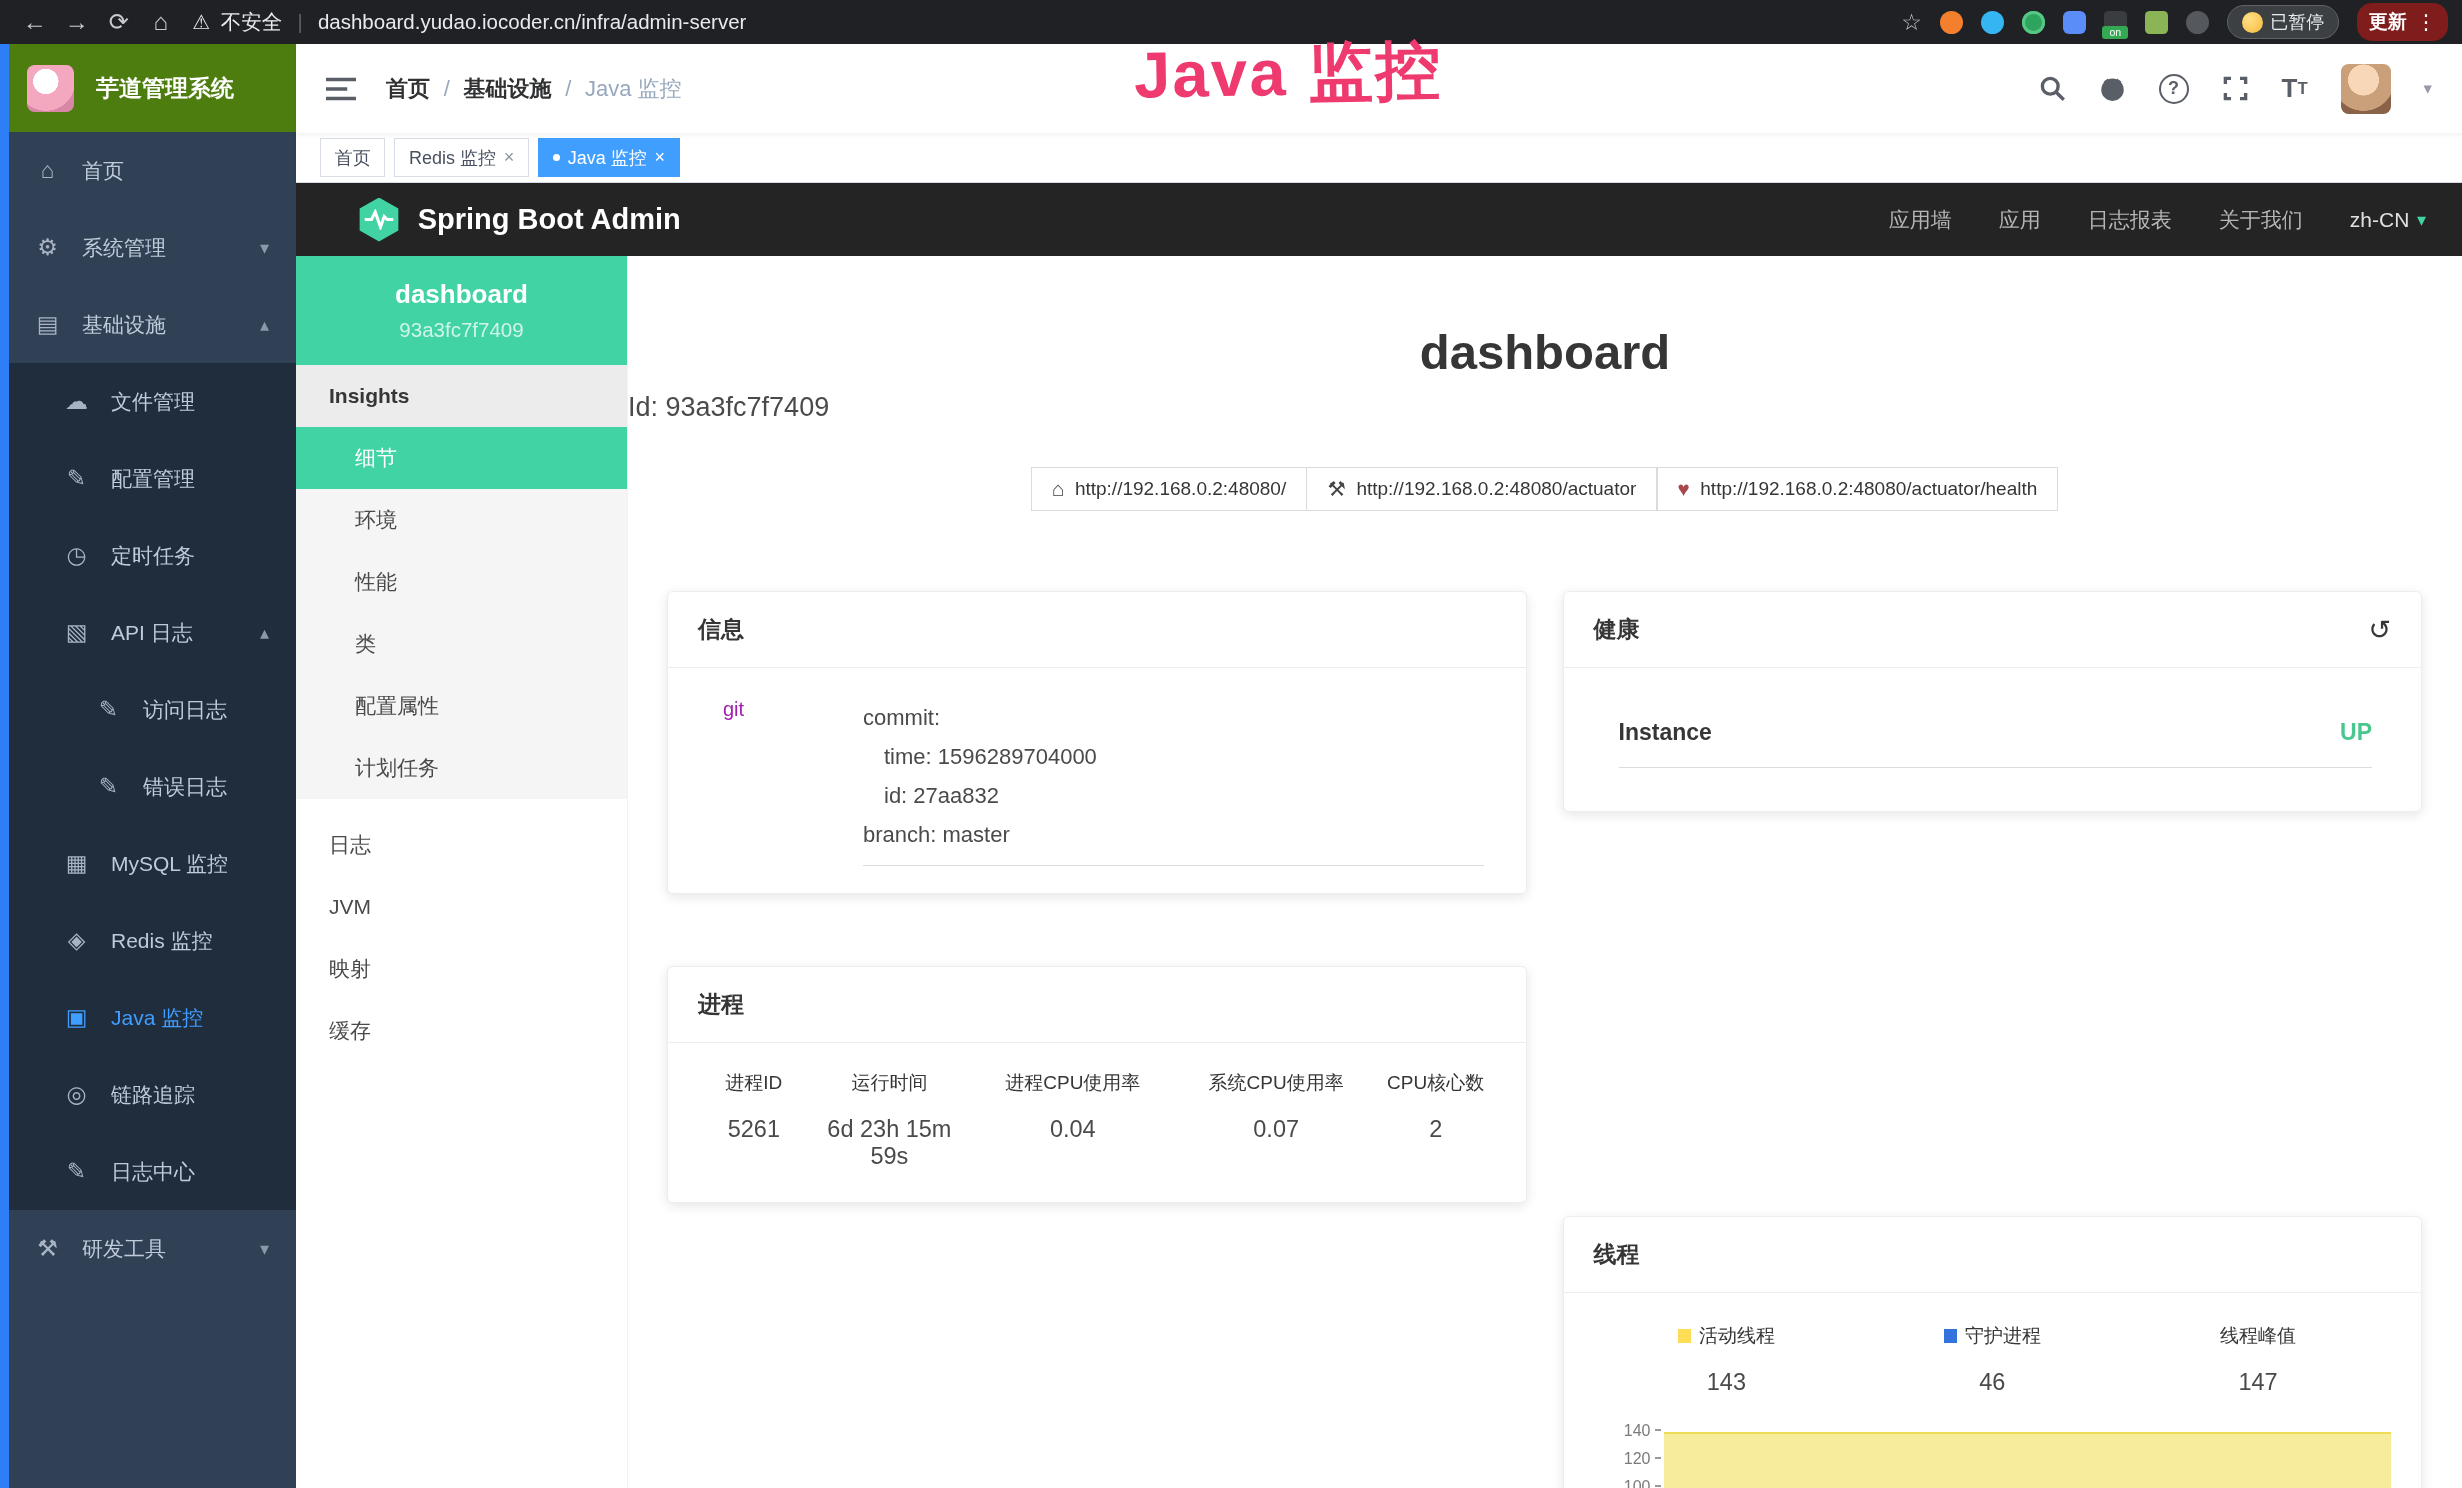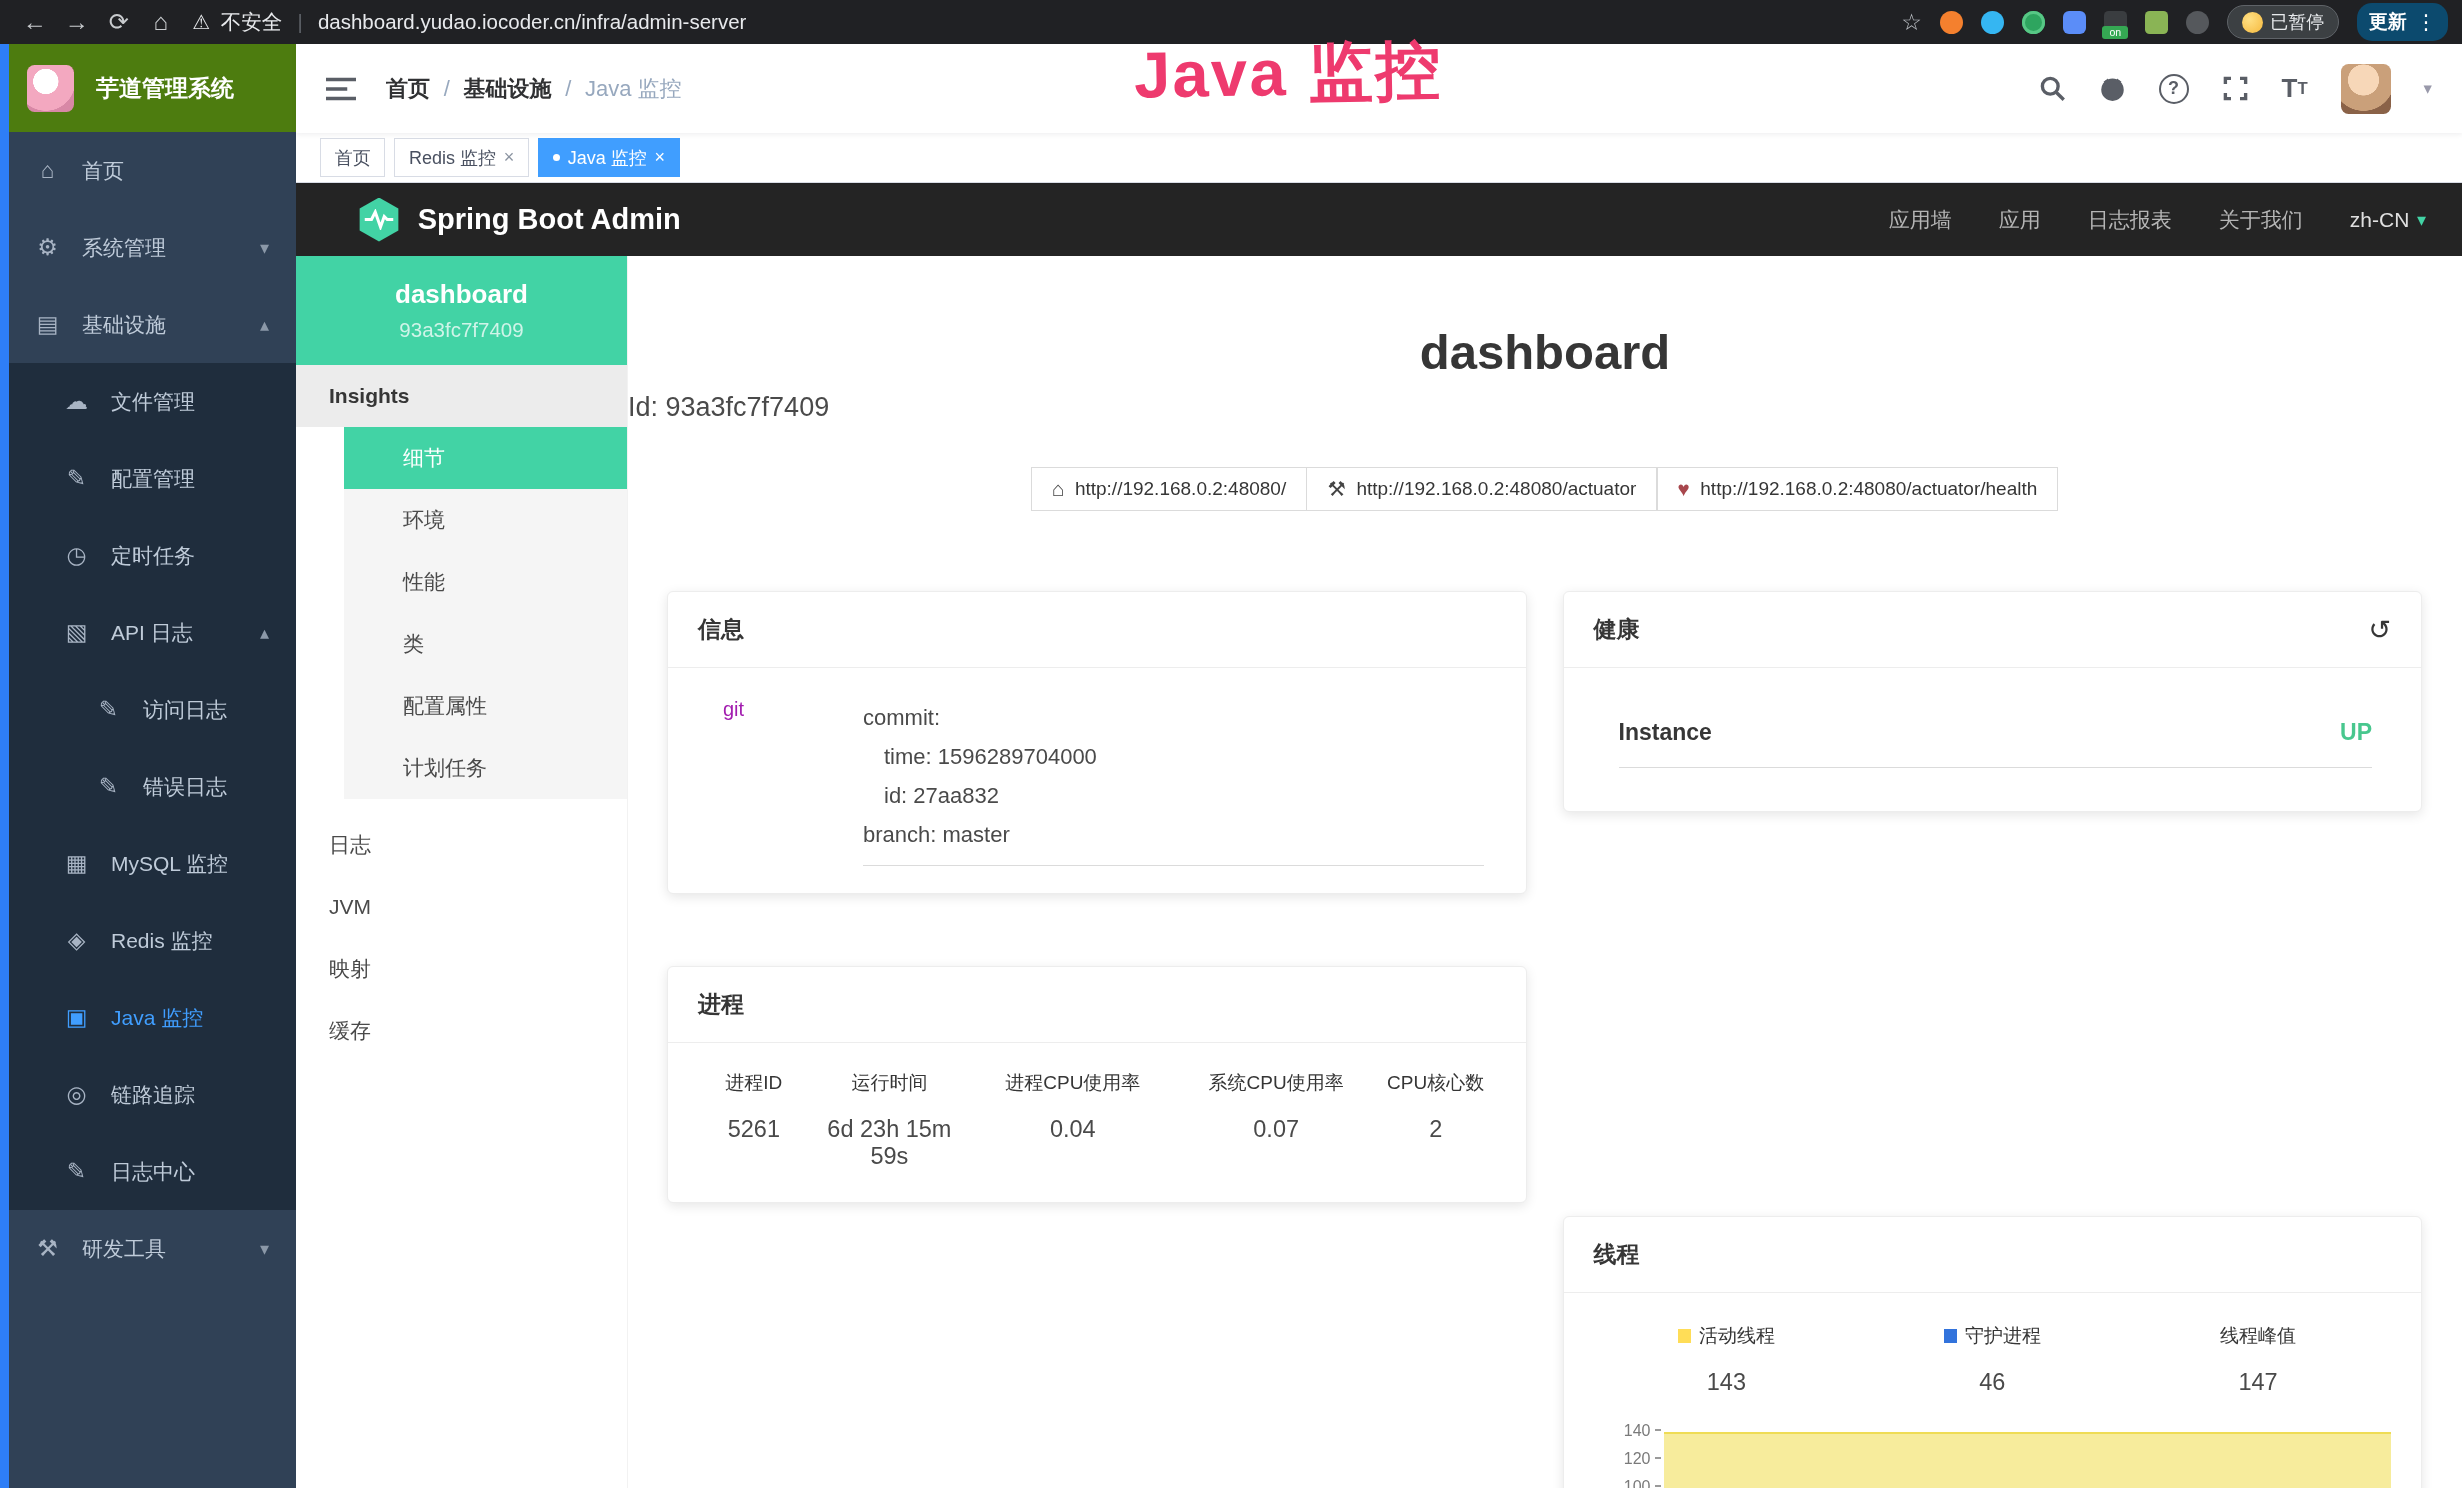--- a/index.html
+++ b/index.html
@@ -25,21 +25,21 @@
   .e5 { background:#3a3d40; border-radius:4.6px; position:relative; }
   .onbadge { position:absolute; bottom:-5.3px; left:-1.5px; right:-1.5px; background:#35a853; color:#fff;
     font-size:10.6px; line-height:13px; text-align:center; border-radius:3px; }
   .e6 { background:#8ab455; border-radius:4.6px; }
   .e7 { background:#55585c; }
   .pill { display:flex; align-items:center; cursor:pointer; }
   .pill.paused { gap:7.6px; background:#3c4043; border:0.8px solid #5f6368; border-radius:20px;
     padding:3.8px 13.7px; font-size:18px; }
   .emoji { width:21px; height:21px; border-radius:50%;
     background:radial-gradient(circle at 35% 35%, #ffe084, #f6b93d); }
-  .pill.update { gap:9px; background:#0c4a6e; border-radius:15px; padding:6px 12px;
+  .pill.update { gap:9px; background:#7f1d1d; border-radius:15px; padding:6px 12px;
     font-size:19px; color:#fff; font-weight:700; }
   .kebab { font-size:20.5px; font-weight:400; }
 
   
   .left-strip { position:absolute; left:0; top:44px; width:9px; height:1445px;
     background:#2e7ef7; z-index:30; }
   .annotation { position:absolute; left:1134px; top:29px; font-size:65px; font-weight:700;
     color:#ee3a6e; letter-spacing:2.3px; transform:rotate(-1deg); z-index:100; pointer-events:none; }
 
   
@@ -110,21 +110,21 @@
   .sba-body { flex:1; display:flex; min-height:0; background:#fff; }
   .sba-side { width:332px; flex:none; border-right:0.8px solid #f2f2f2; }
   .app-head { height:109px; background:#42d3a5; color:#fff; display:flex; flex-direction:column;
     align-items:center; justify-content:center; gap:7.6px; cursor:pointer; }
   .app-name { font-size:26px; font-weight:700; }
   .app-id { font-size:20.5px; color:rgba(255,255,255,.75); }
   .section-head { height:62px; background:#ececec; display:flex; align-items:center;
     padding-left:33px; font-size:21px; font-weight:700; color:#363636; cursor:pointer; }
   .side-item { height:62px; display:flex; align-items:center; padding-left:33px; font-size:21px;
     color:#4a4a4a; cursor:pointer; }
-  .side-item.child { background:#f5f5f5; padding-left:59px;margin-left:48px; }
+  .side-item.child { background:#f5f5f5; padding-left:59px; }
   .side-item.child.active { background:#42d3a5; color:#fff; }
   .root-group { margin-top:15px; }
 
   .sba-main { flex:1; min-width:0; padding-top:68px; overflow:hidden; }
   .page-title { text-align:center; font-size:49px; font-weight:700; color:#363636; }
   .page-sub { text-align:left; font-size:27px; color:#4a4a4a; margin-top:12px; }
   .links-row { display:flex; justify-content:center; margin-top:44px; }
   .link-chip { display:flex; align-items:center; gap:10.6px; height:44px; border:0.8px solid #dbdbdb;
     background:#fff; padding:0 20px; font-size:19px; color:#363636; cursor:pointer; margin-left:-0.8px; }
   .chip-icon { font-size:20.5px; color:#444; }

